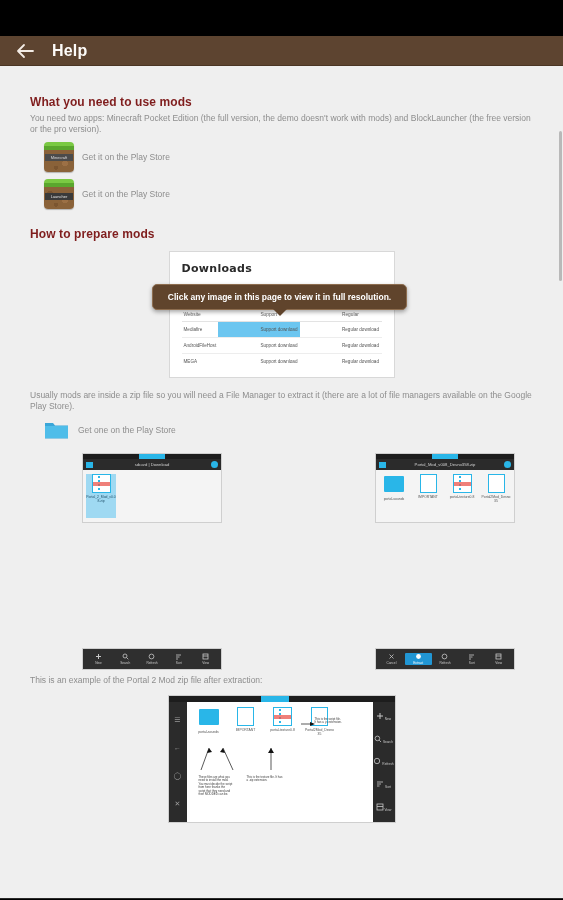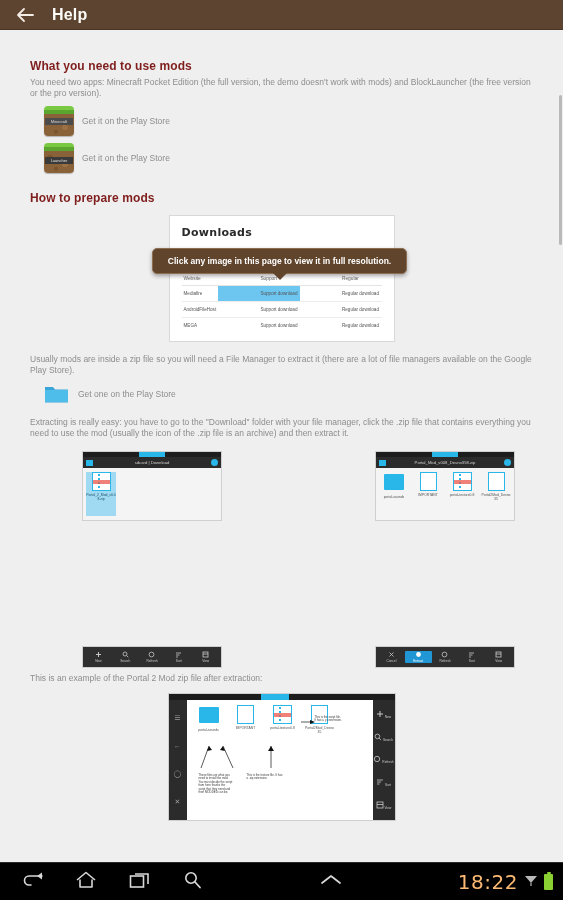--- a/index.html
+++ b/index.html
@@ -10,20 +10,21 @@
     overflow: hidden;
   }
   #screen { position: relative; width: 563px; height: 900px; background: #efefef; }
 
   
   .appbar {
     height: 30px; background: #5d4430;
     display: flex; align-items: center; gap: 16px;
     padding: 0 14px;
     border-bottom: 1px solid #4a3524;
+    margin-top: 36px;
   }
   .appbar .back {
     width: 22px; height: 22px; position: relative; cursor: pointer; flex: 0 0 auto;
   }
   .appbar .back svg { display: block; }
   .appbar .title {
     color: #fdfbf8; font-size: 16px; font-weight: bold; letter-spacing: .2px;
   }
 
   
@@ -242,21 +243,20 @@
       <div class="storerow">
         <div class="foldericon">
           <svg width="26" height="22" viewBox="0 0 26 22">
             <path d="M1 4 h8 l2 2.5 h13 v13 H1 Z" fill="#3aa6d8"></path>
             <path d="M1 7 h23 v12 H1 Z" fill="#4fbde9"></path>
           </svg>
         </div>
         <div class="label">Get one on the Play Store</div>
       </div>
 
-      <p class="body" style="margin-top:12px">Extracting is really easy: you have to go to the "Download" folder with your file manager, click the .zip file that contains everything you need to use the mod (usually the icon of the .zip file is an archive) and then extract it.</p>
 
       <div class="fmrow">
 
         <div class="fm" style="left:52px; top:0; width:140px;">
           <div class="fm-tiny-top">
               <div class="tab"></div>
             </div>
           <div class="fm-bar">
             <div class="hamb"></div>
             <div class="crumb">sdcard  |  Download</div>

